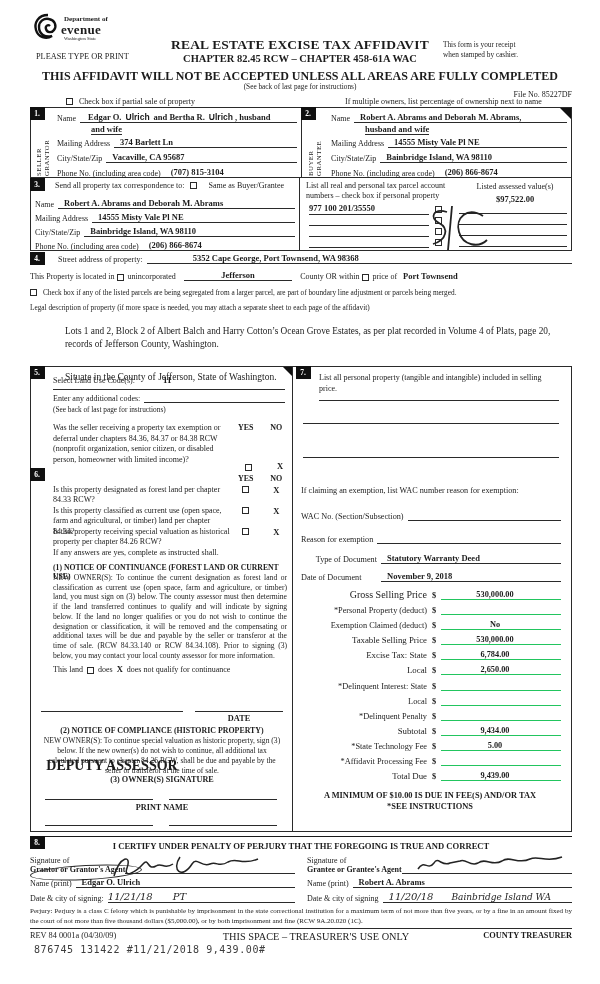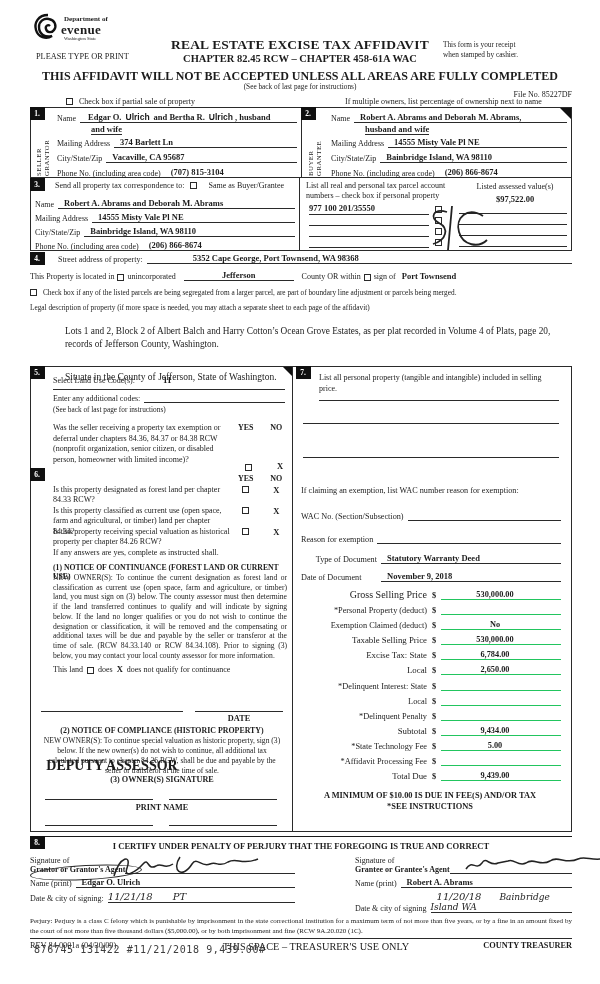--- a/index.html
+++ b/index.html
@@ -213,21 +213,21 @@
       <span class="flbl">Street address of property:</span>
       <span class="fill" style="padding-left:40px;"><span class="fval">5352 Cape George, Port Townsend, WA  98368</span></span>
     </div>
     <div class="row" style="margin-top:6px;">
       <span>This Property is located in</span>
       <span class="cb" style="margin:0 3px;"></span>
       <span>unincorporated</span>
       <span class="fill ctr" style="max-width:130px;margin:0 8px;"><span class="fval">Jefferson</span></span>
       <span>County OR  within</span>
       <span class="cb" style="margin:0 3px;"></span>
-      <span>sign of</span>
+      <span>price of</span>
       <span class="fval">Port Townsend</span>
       <span style="flex:1;"></span>
     </div>
     <div style="margin-top:7px;">
       <span class="cb"></span>
       <span class="sm" style="padding-left:4px;">Check box if any of the listed parcels are being segregated from a larger parcel, are part of boundary line adjustment or parcels being merged.</span>
     </div>
     <div class="sm" style="margin-top:6px;">Legal description of property (if more space is needed, you may attach a separate sheet to each page of the affidavit)</div>
     <div style="margin:13px 10px 0 35px;font-size:9.3px;line-height:1.45;">Lots 1 and 2, Block 2 of Albert Balch and Harry Cotton’s Ocean Grove Estates, as per plat recorded in Volume 4 of Plats, page 20, records of Jefferson County, Washington.</div>
     <div style="margin:20px 0 0 35px;font-size:9.5px;">Situate in the County of Jefferson, State of Washington.</div>
@@ -420,21 +420,21 @@
     </div>
 
     <div class="abs ctr b" style="left:6px;top:424px;width:262px;font-size:8.4px;">A MINIMUM OF $10.00 IS DUE IN FEE(S) AND/OR TAX</div>
     <div class="abs ctr b" style="left:6px;top:435px;width:262px;font-size:8.4px;">*SEE INSTRUCTIONS</div>
   </div>
   <div class="tab" style="left:296px;top:366px;">7.</div>
 
   <div class="abs" style="left:30px;top:836px;width:542px;border-top:1.5px solid #1a1a1a;">
     <div class="ctr b" style="font-size:8.6px;margin-top:4px;">I CERTIFY UNDER PENALTY OF PERJURY THAT THE FOREGOING IS TRUE AND CORRECT</div>
 
-    <div style="display:flex;margin-top:5px;gap:48px;">
+    <div style="display:flex;margin-top:5px;">
 
       <div style="width:265px;position:relative;">
         <div style="font-size:8px;">Signature of</div>
         <div class="row">
           <span class="b" style="font-size:8px;white-space:nowrap;">Grantor or Grantor's Agent</span>
           <span class="fill"></span>
         </div>
         <svg class="sig" style="left:78px;top:-4px;" width="160" height="30" viewBox="0 0 160 30">
           <path d="M6,24 C12,4 24,2 19,16 C15,27 28,20 35,12 C41,5 39,19 48,14 C54,10 56,18 65,12 M72,5 C63,18 74,28 84,12 C89,4 93,16 102,12 C109,9 111,16 120,10 C129,5 134,14 150,7" fill="none" stroke="#232323" stroke-width="1.5"></path>
         </svg>

